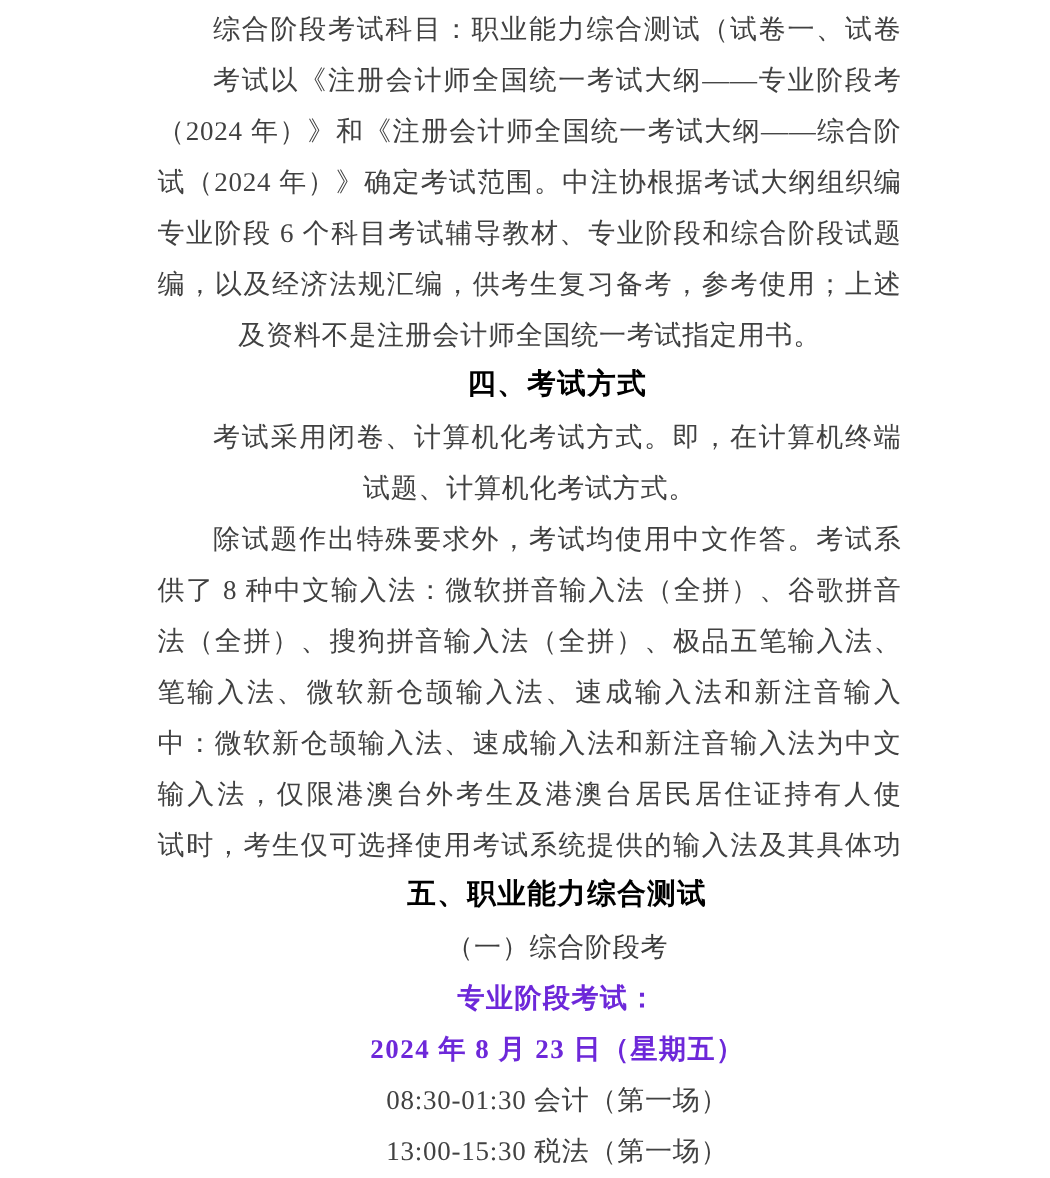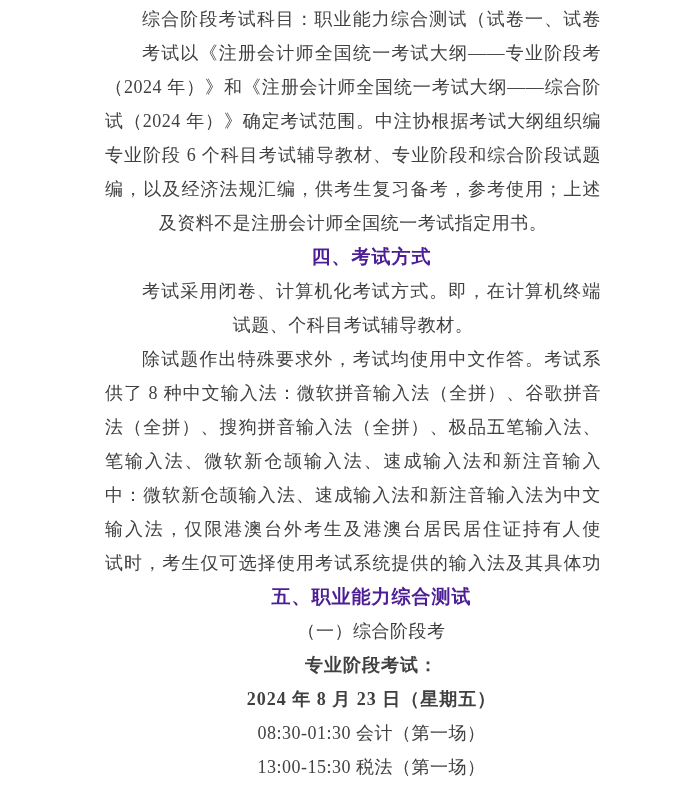--- a/index.html
+++ b/index.html
@@ -35,47 +35,47 @@
     padding-left: 37px;
   }
   .fill {
     text-align: justify;
     text-align-last: justify;
   }
   .heading {
     font-family: "Liberation Sans", sans-serif;
     font-weight: 700;
     font-size: 19px;
-    color: #4c1d95;
+    color: #000000;
     letter-spacing: 1px;
   }
   .boldline {
     font-weight: 700;
-    color: #404040;
+    color: #6d28d9;
     letter-spacing: 1px;
   }
   .kai {
     color: #3c3c3c;
   }
 </style>
 </head>
 <body>
 
 <div class="page">
   <div class="doc">
     <div class="line indent fill">综合阶段考试科目：职业能力综合测试（试卷一、试卷二）。</div>
     <div class="line indent fill">考试以《注册会计师全国统一考试大纲——专业阶段考试</div>
     <div class="line fill">（2024 年）》和《注册会计师全国统一考试大纲——综合阶段考</div>
     <div class="line fill">试（2024 年）》确定考试范围。中注协根据考试大纲组织编写了</div>
     <div class="line fill">专业阶段 6 个科目考试辅导教材、专业阶段和综合阶段试题汇</div>
     <div class="line fill">编，以及经济法规汇编，供考生复习备考，参考使用；上述教材</div>
     <div class="line">及资料不是注册会计师全国统一考试指定用书。</div>
     <div class="line indent heading">四、考试方式</div>
     <div class="line indent fill">考试采用闭卷、计算机化考试方式。即，在计算机终端获取</div>
-    <div class="line">试题、个科目考试辅导教材。</div>
+    <div class="line">试题、计算机化考试方式。</div>
     <div class="line indent fill">除试题作出特殊要求外，考试均使用中文作答。考试系统提</div>
     <div class="line fill">供了 8 种中文输入法：微软拼音输入法（全拼）、谷歌拼音输入</div>
     <div class="line fill">法（全拼）、搜狗拼音输入法（全拼）、极品五笔输入法、搜狗五</div>
     <div class="line fill">笔输入法、微软新仓颉输入法、速成输入法和新注音输入法。其</div>
     <div class="line fill">中：微软新仓颉输入法、速成输入法和新注音输入法为中文繁体</div>
     <div class="line fill">输入法，仅限港澳台外考生及港澳台居民居住证持有人使用。考</div>
     <div class="line fill">试时，考生仅可选择使用考试系统提供的输入法及其具体功能。</div>
     <div class="line indent heading">五、职业能力综合测试</div>
     <div class="line indent kai">（一）综合阶段考</div>
     <div class="line indent boldline">专业阶段考试：</div>

